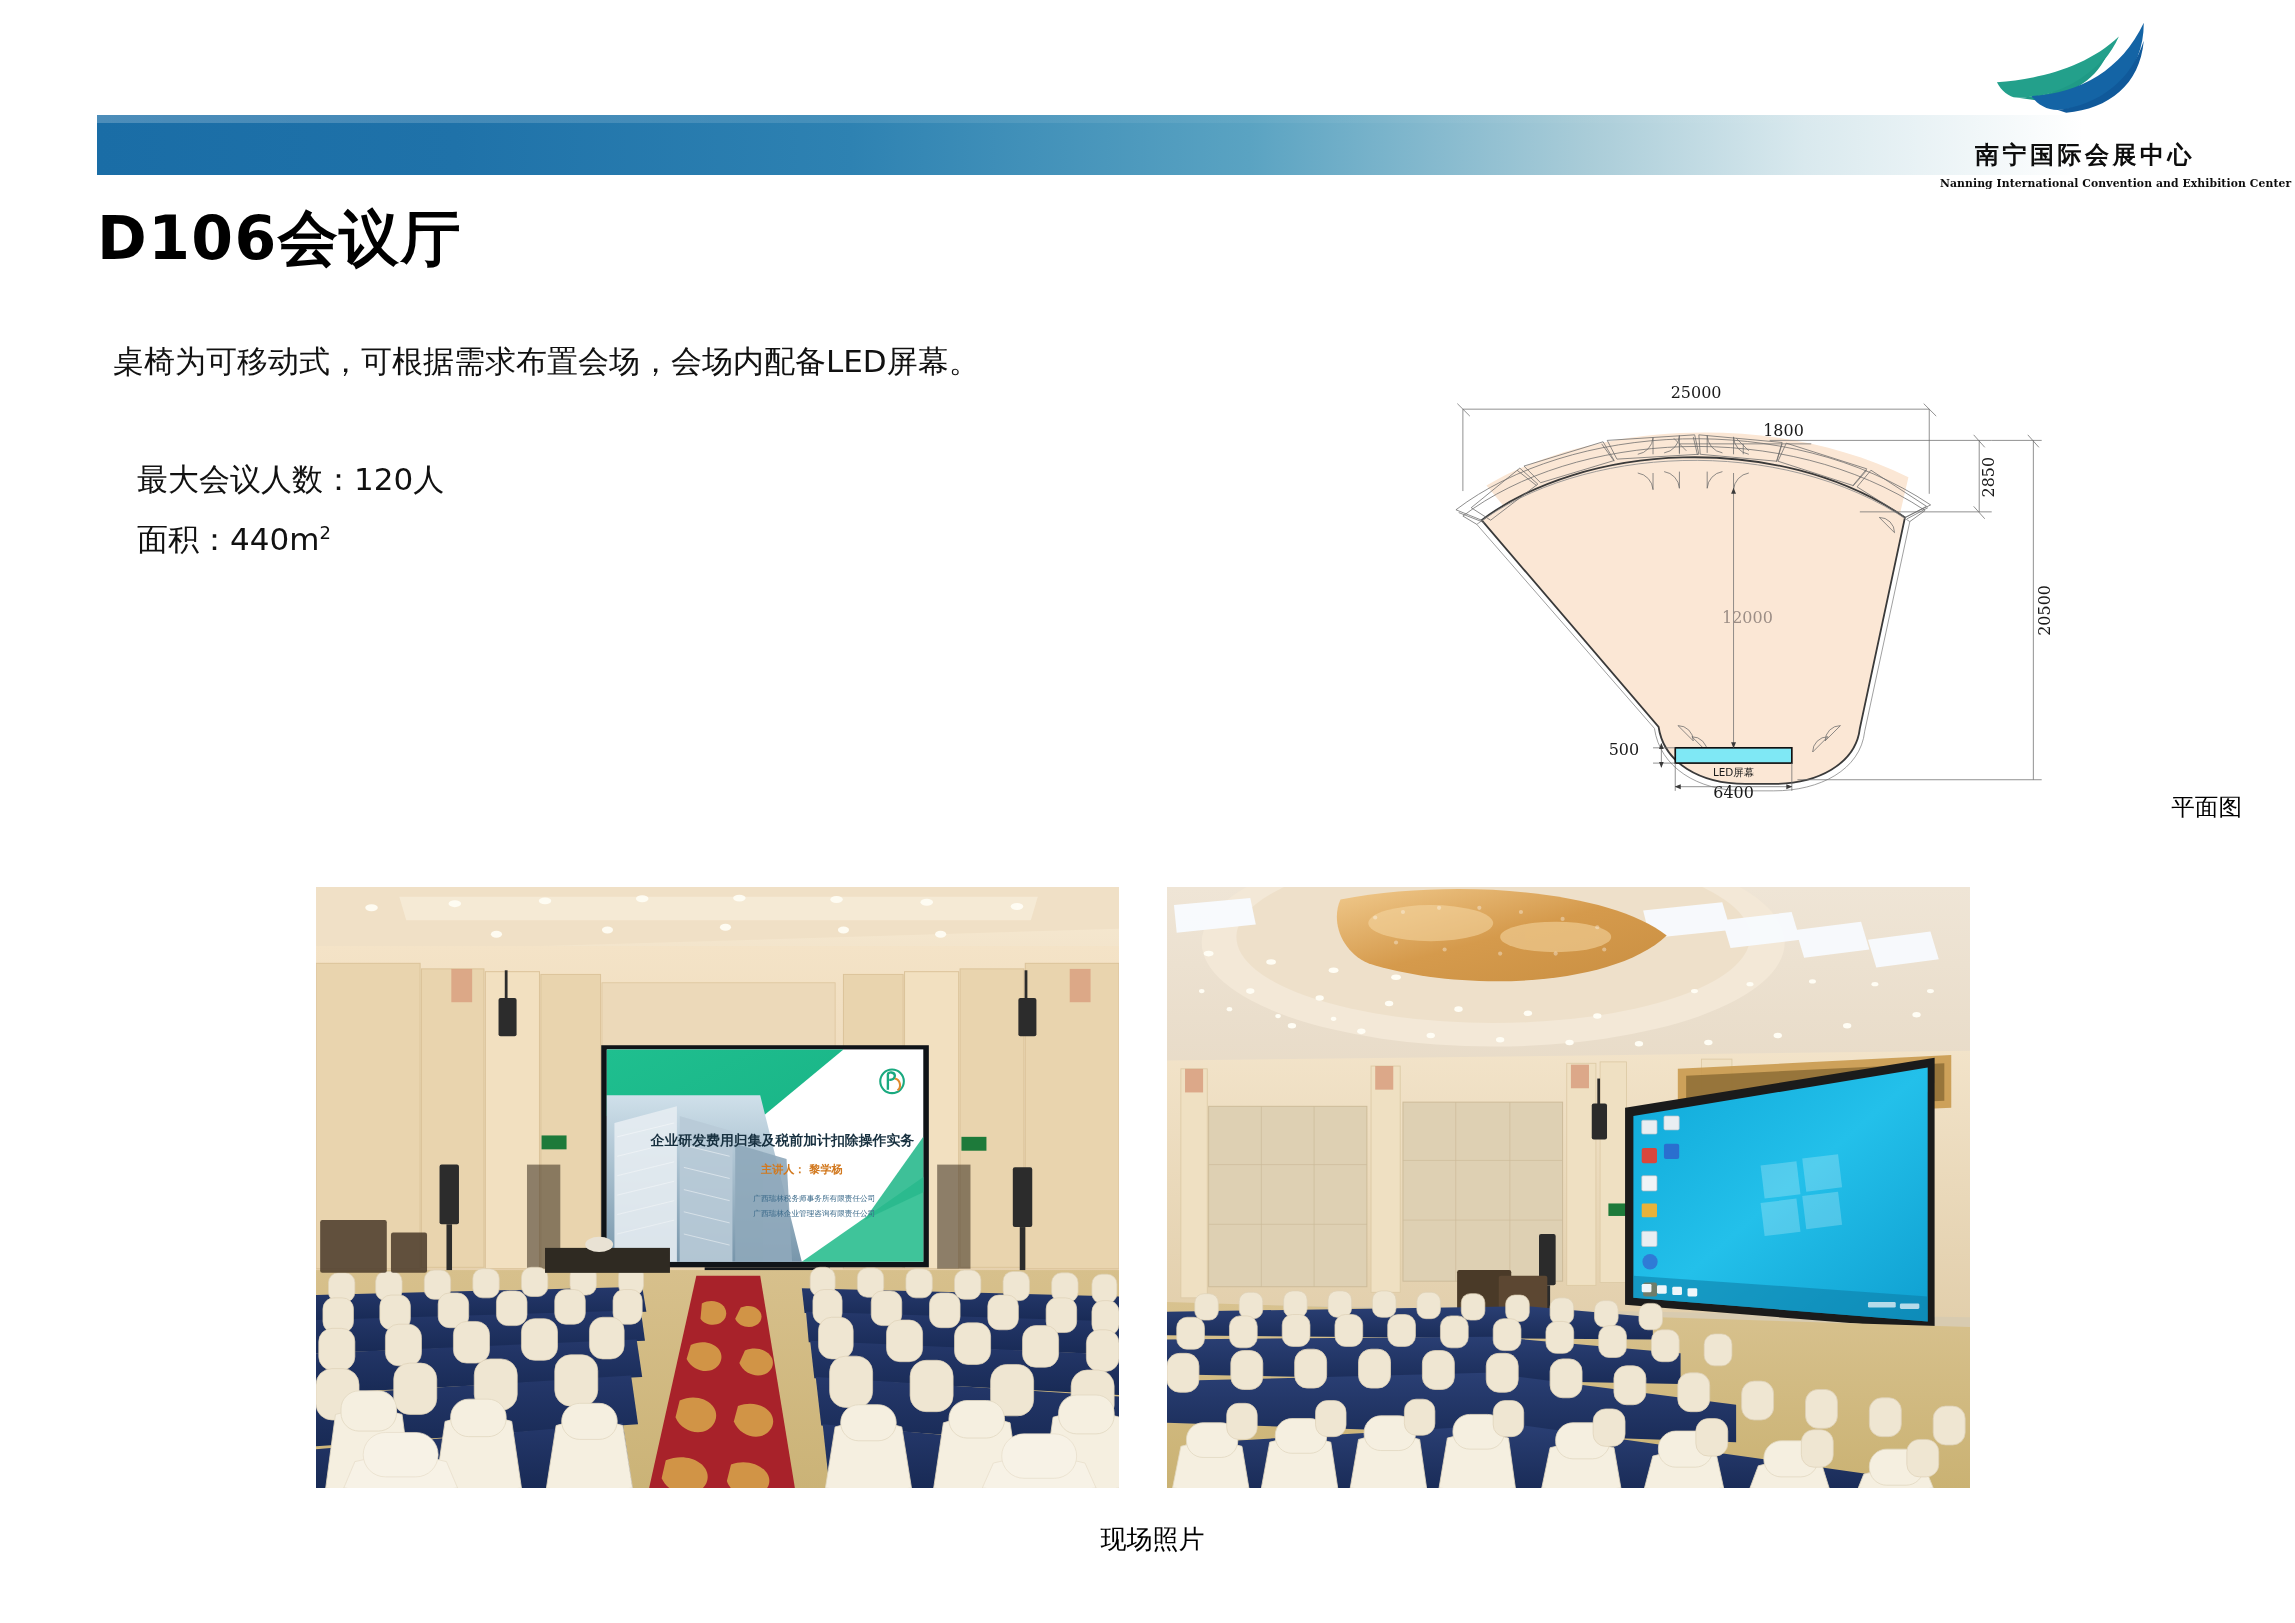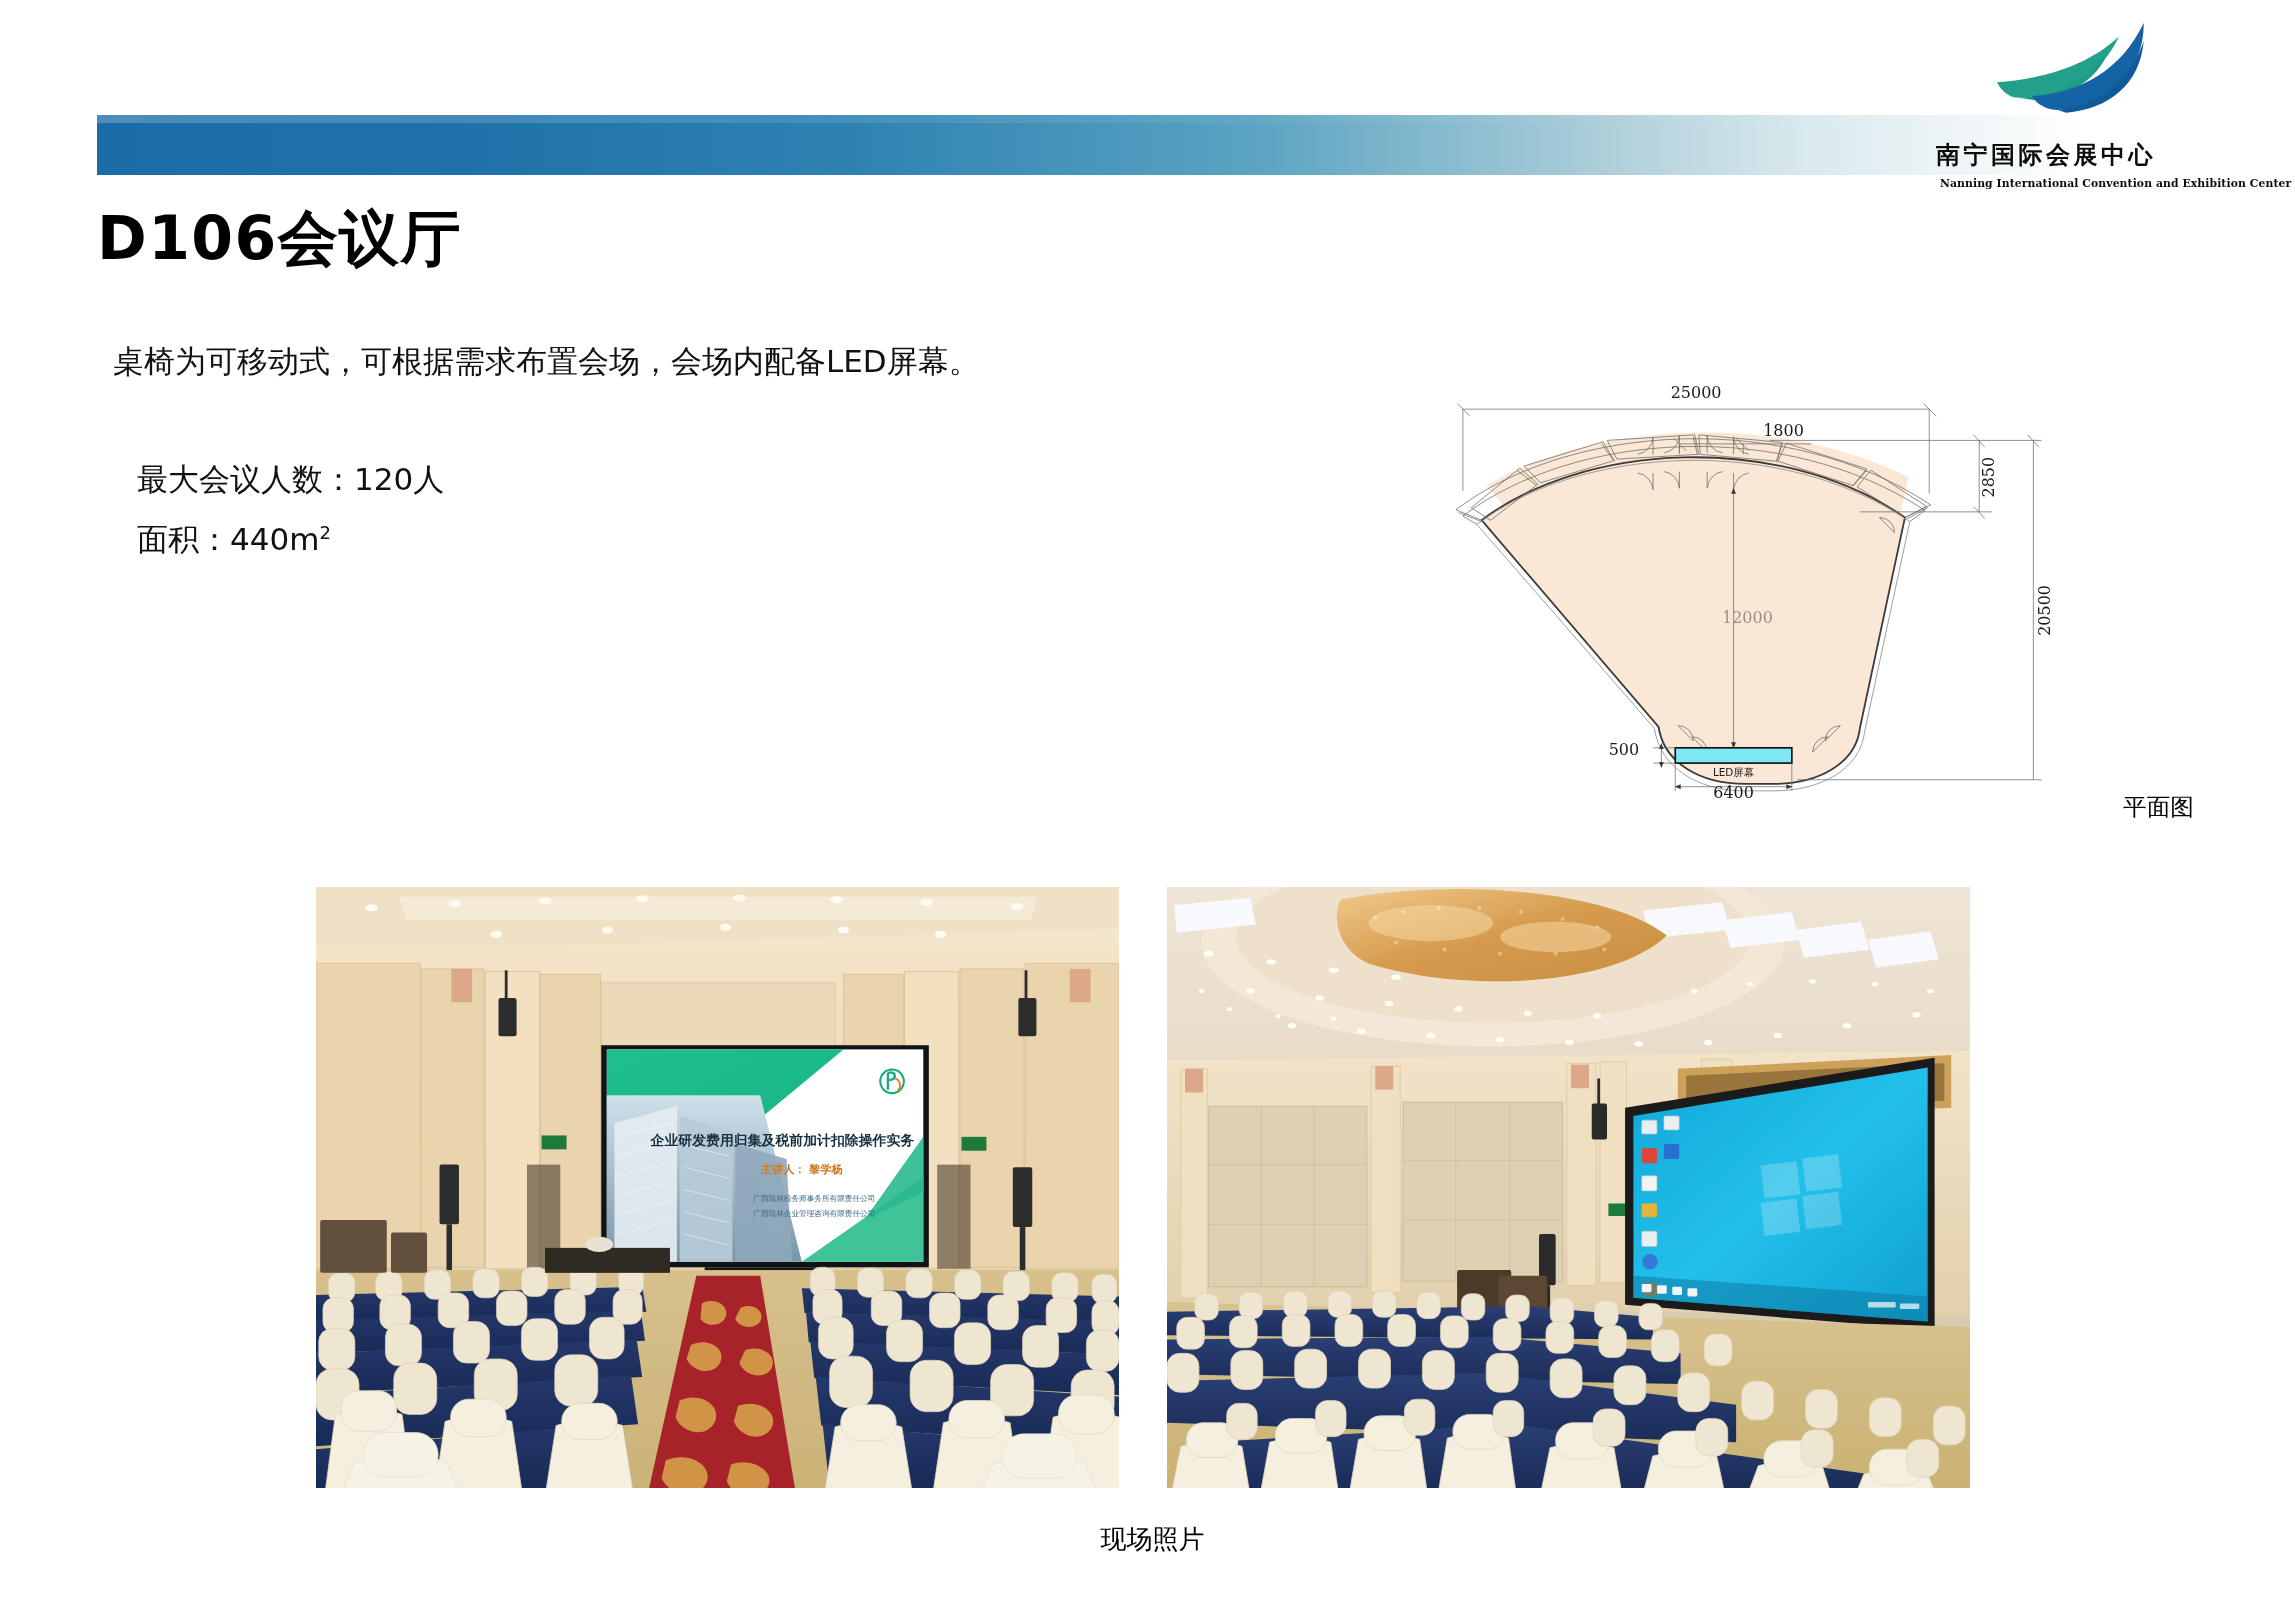--- a/index.html
+++ b/index.html
@@ -7,21 +7,21 @@
        font-family:"Liberation Sans","DejaVu Sans",sans-serif;color:#000;}
 
   
   #header-bar{position:absolute;left:97px;top:115px;width:1986px;height:60px;
      background:linear-gradient(90deg,#1a6da6 0%,#1f72a9 18%,#2e82b2 38%,#5aa3c2 58%,#a9ccd8 75%,#d9e9ee 86%,#ffffff 100%);}
   #header-bar-sheen{position:absolute;left:0;top:0;width:100%;height:8.3px;
      background:linear-gradient(90deg,rgba(255,255,255,.22),rgba(255,255,255,.05) 60%,rgba(255,255,255,0));}
 
   #logo-block{position:absolute;left:1936px;top:12.5px;width:298px;height:180px;}
   #logo-mark{position:absolute;left:54px;top:0;width:194px;height:125px;}
-  #logo-cn{position:absolute;left:0;top:130px;width:298px;text-align:left;
+  #logo-cn{position:absolute;left:0;top:130px;width:298px;text-align:center;
      font-family:"DejaVu Sans","Liberation Sans",sans-serif;
      font-size:24px;font-weight:700;letter-spacing:3.5px;color:#0d0d0d;line-height:1;}
   #logo-en{position:absolute;left:4px;top:164px;width:298px;text-align:center;
      font-family:"DejaVu Serif","Liberation Serif",serif;
      font-size:10.8px;font-weight:700;letter-spacing:0.1px;color:#0d0d0d;white-space:nowrap;}
 
   
   #page-title{position:absolute;left:97px;top:208px;
      font-family:"DejaVu Sans","Liberation Sans",sans-serif;
      font-size:60px;font-weight:700;letter-spacing:1.4px;line-height:1;color:#000;}
@@ -31,21 +31,21 @@
      font-size:31px;font-weight:400;letter-spacing:0px;color:#111;white-space:nowrap;margin-left:12px;}
 
   #spec-list{position:absolute;left:101px;top:452px;
      font-family:"DejaVu Sans","Liberation Sans",sans-serif;
      font-size:31px;font-weight:400;color:#111;line-height:54px;}
   #spec-list div{white-space:nowrap;margin-left:36px;}
   #spec-list sup{font-size:18px;vertical-align:super;}
 
   
   #floorplan{position:absolute;left:1381px;top:312px;width:694px;height:486px;}
-  #fp-caption{position:absolute;left:2075px;top:791px;width:167px;text-align:center;
+  #fp-caption{position:absolute;left:2075px;top:791px;width:167px;text-align:right;
      font-family:"DejaVu Sans","Liberation Sans",sans-serif;font-size:23.6px;color:#000;}
 
   
   #photo-left{position:absolute;left:316px;top:887px;width:803px;height:601px;overflow:hidden;background:#1d4ed8;}
   #photo-right{position:absolute;left:1167px;top:887px;width:803px;height:601px;overflow:hidden;background:#d8cbb0;}
   .photo svg{display:block;width:100%;height:100%;}
 
   #photos-caption{position:absolute;left:958px;top:1522px;width:389px;text-align:center;
      font-family:"DejaVu Sans","Liberation Sans",sans-serif;font-size:26px;color:#000;}
 

